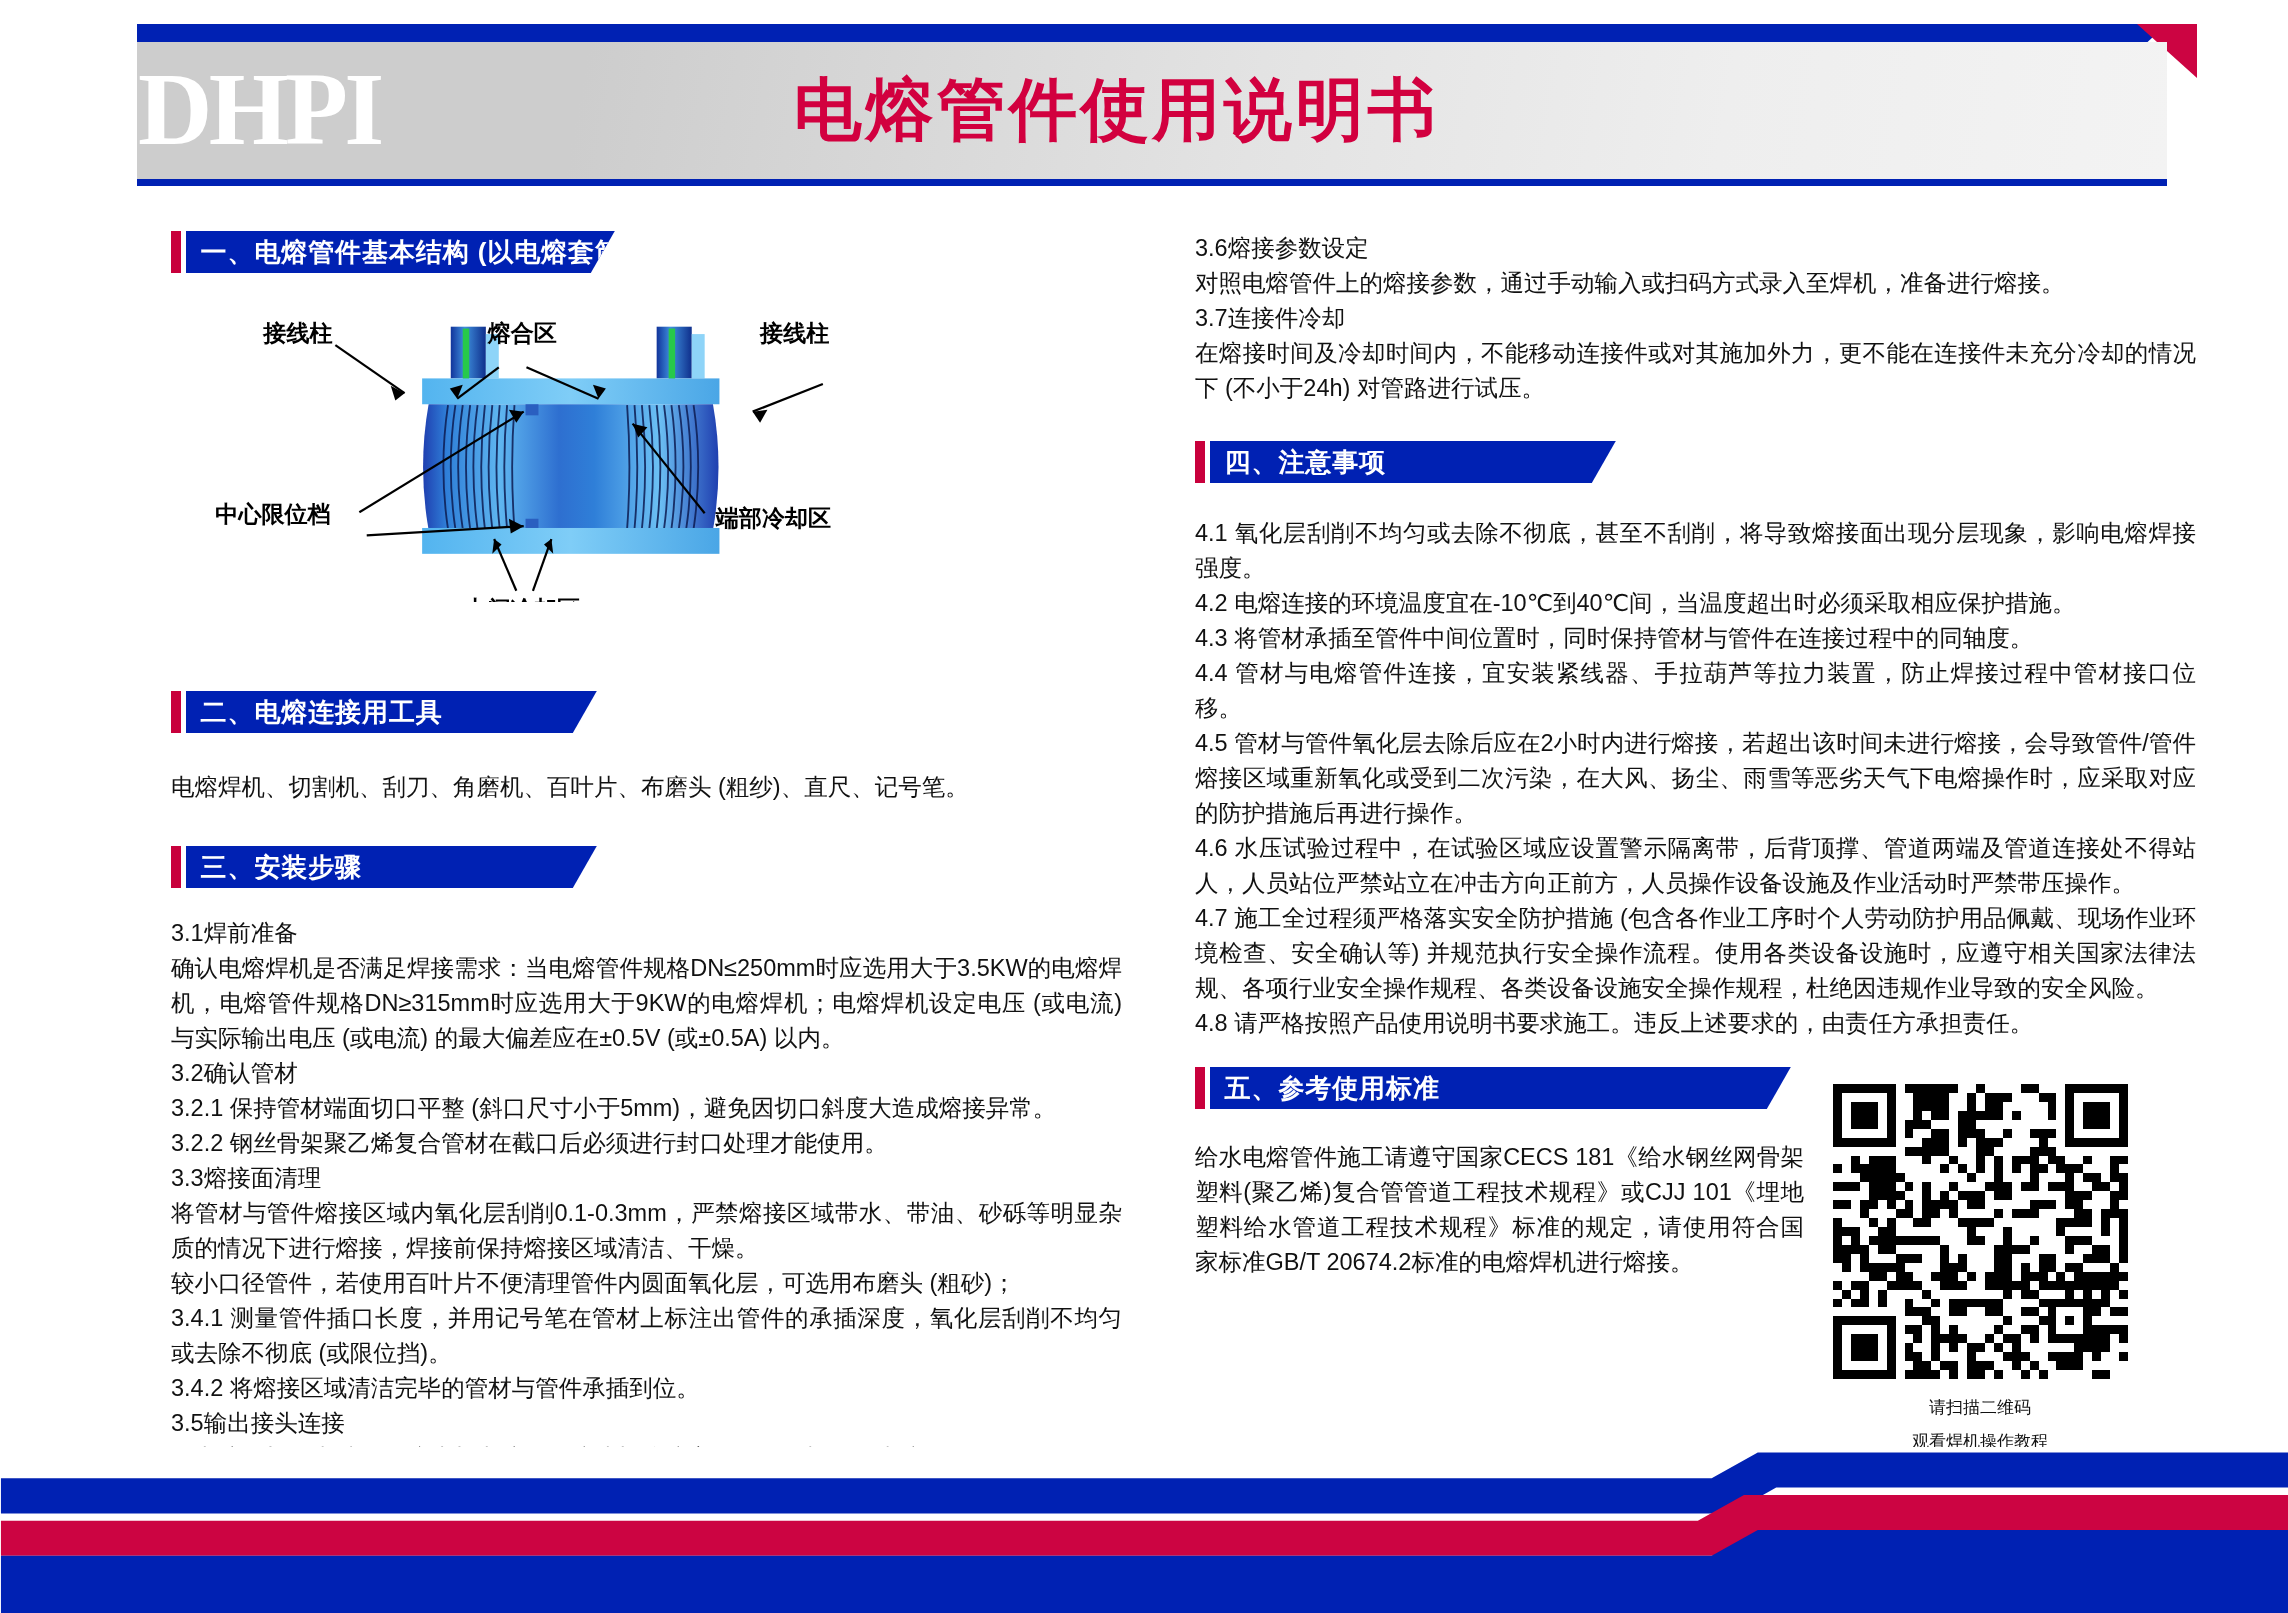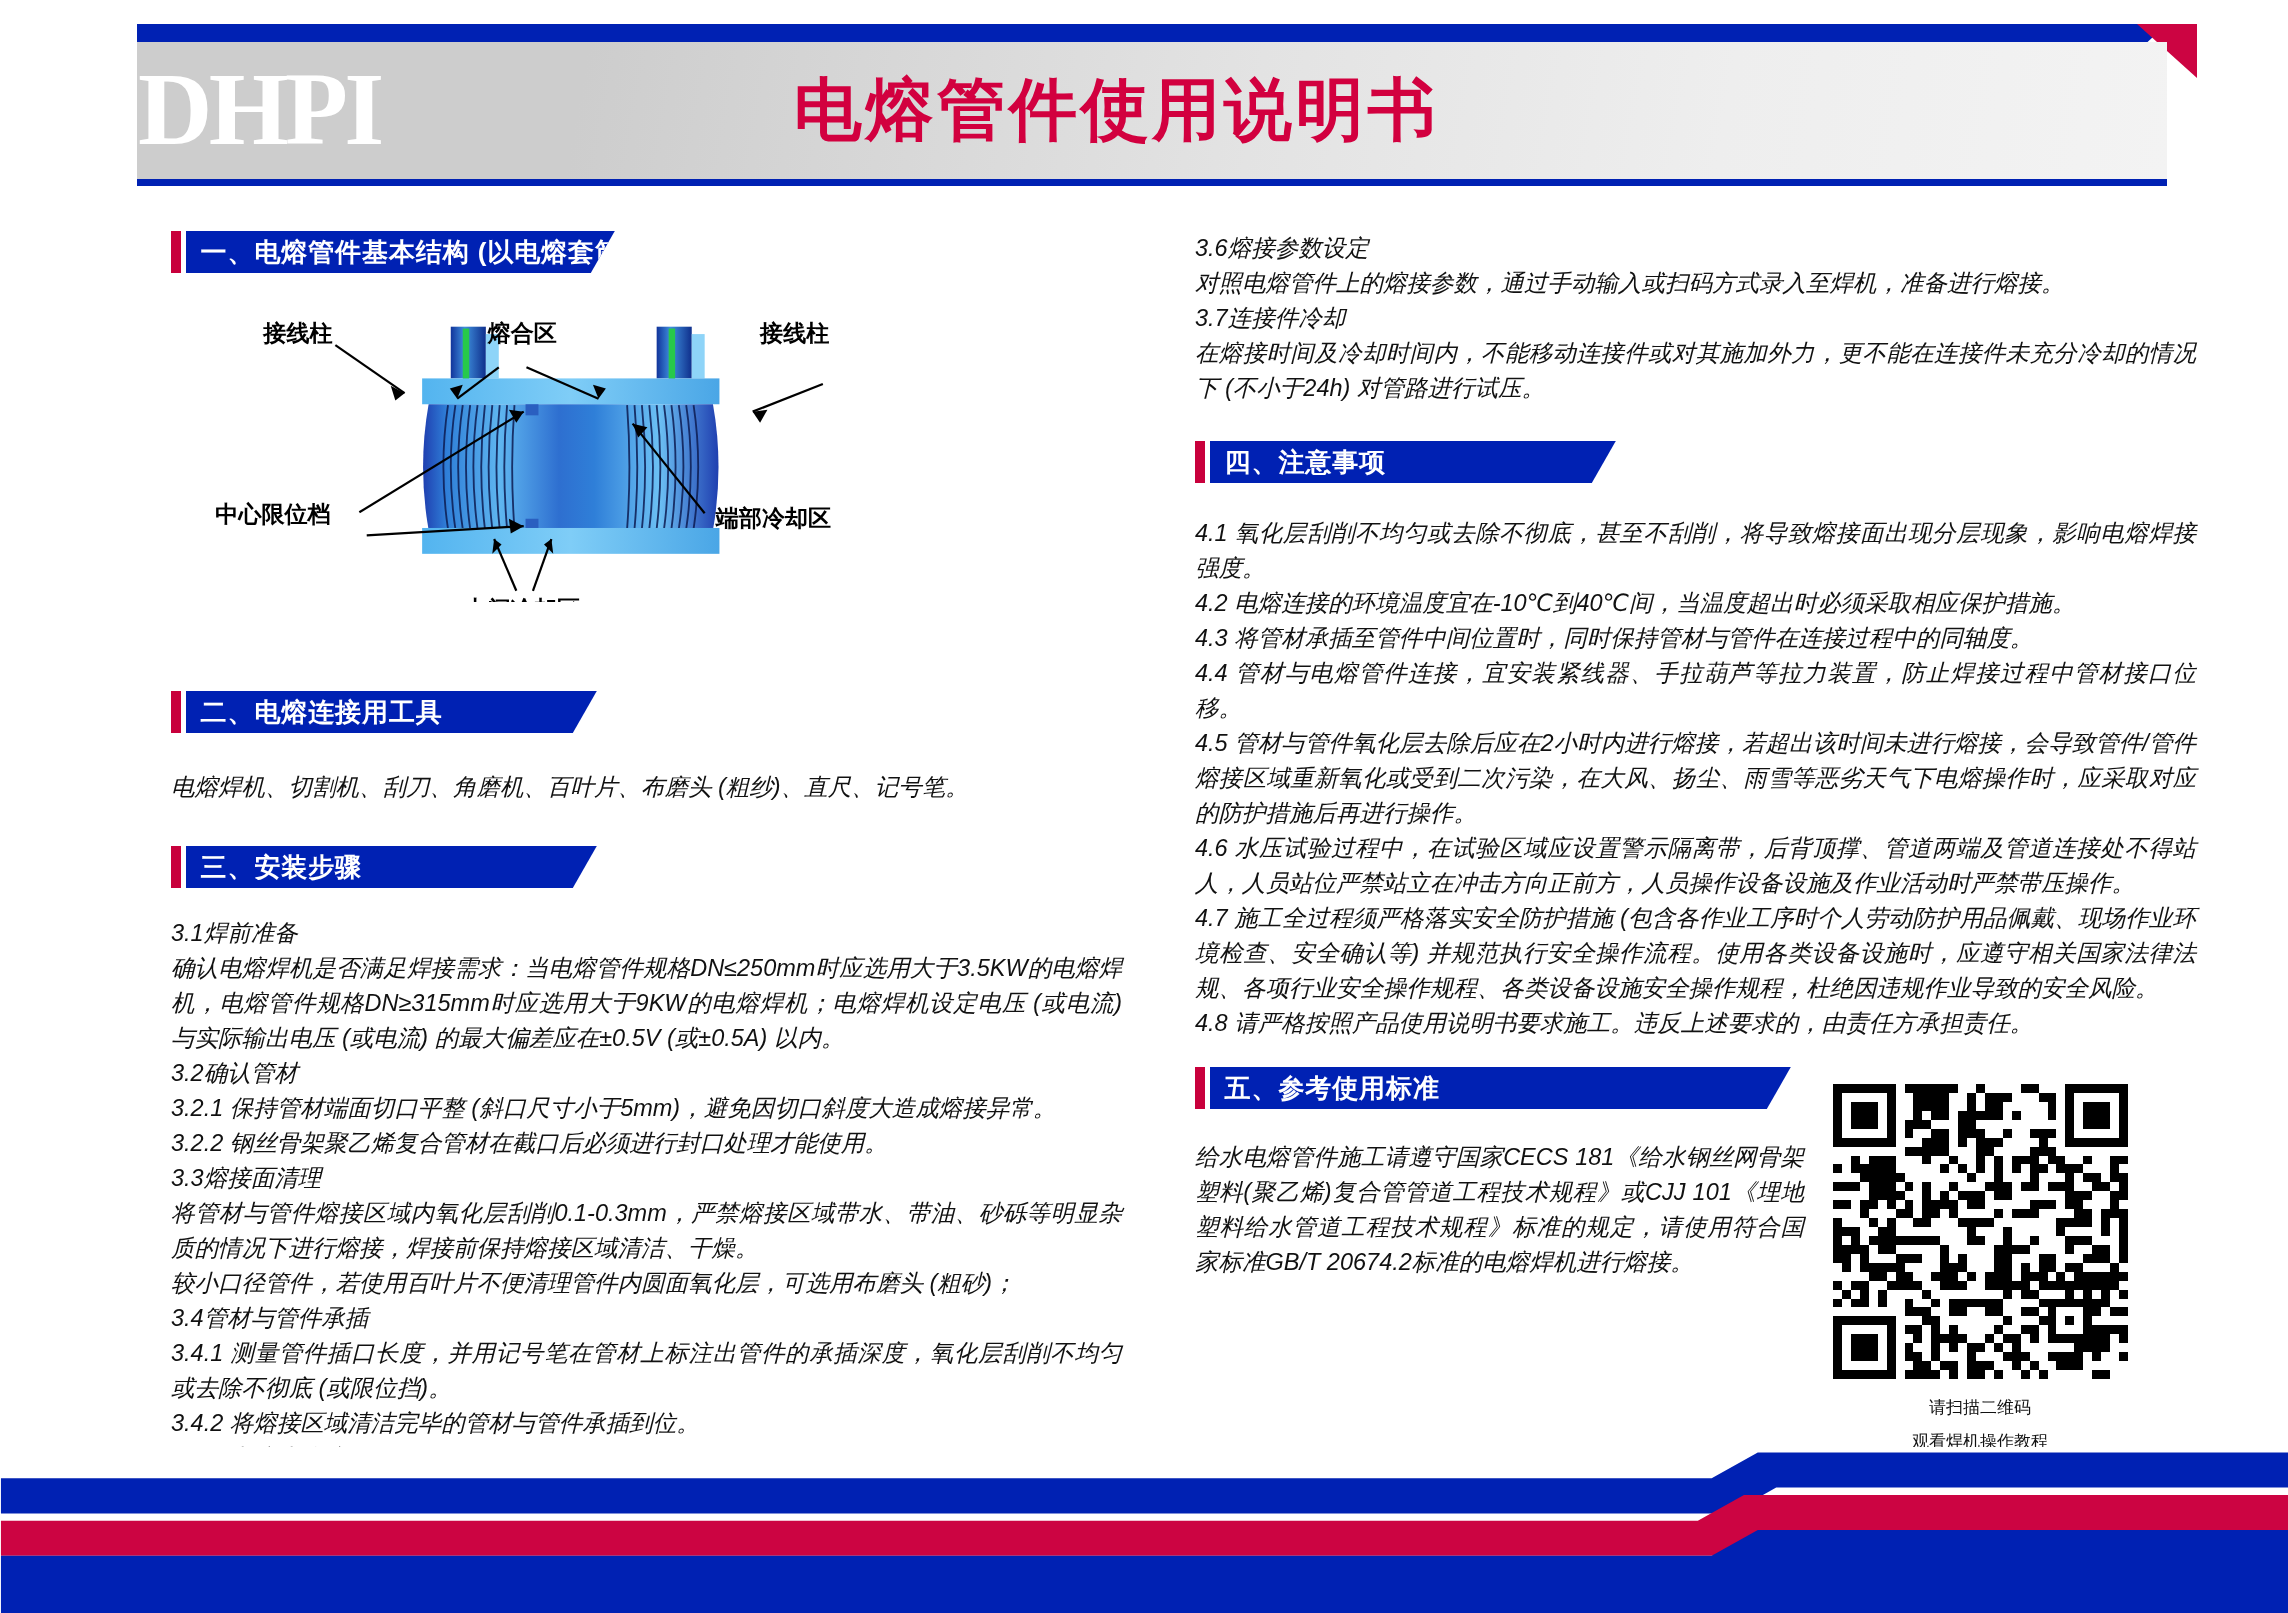--- a/index.html
+++ b/index.html
@@ -69,21 +69,20 @@
   .sec-banner.w2{width:411px;}
   .sec-banner.w3{width:411px;}
   .sec-banner.w4{width:406px;}
   .sec-banner.w5{width:581px;text-align:center;}
 
   
   .ptxt{
     font-size:23.5px;line-height:35px;color:#111111;
     text-align:justify;margin:0;
     letter-spacing:0px;
-    font-style:italic;
   }
 
   
   .figure{position:relative;width:951px;height:305px;}
   .figure svg{position:absolute;left:0;top:0;}
 
   
   .qr-wrap{position:absolute;left:1823px;top:1084px;width:314px;text-align:center;}
   .qr-box{width:295px;height:295px;margin:0 auto;background:#ffffff;}
   .qr-cap{font-size:17px;line-height:39px;color:#111;margin-top:9.2px;white-space:nowrap;}
@@ -226,21 +225,20 @@
   </div>
   <div style="margin-top:28px">
     <p class="ptxt">3.1焊前准备</p>
     <p class="ptxt">确认电熔焊机是否满足焊接需求：当电熔管件规格DN≤250mm时应选用大于3.5KW的电熔焊机，电熔管件规格DN≥315mm时应选用大于9KW的电熔焊机；电熔焊机设定电压 (或电流) 与实际输出电压 (或电流) 的最大偏差应在±0.5V (或±0.5A) 以内。</p>
     <p class="ptxt">3.2确认管材</p>
     <p class="ptxt">3.2.1 保持管材端面切口平整 (斜口尺寸小于5mm)，避免因切口斜度大造成熔接异常。</p>
     <p class="ptxt">3.2.2 钢丝骨架聚乙烯复合管材在截口后必须进行封口处理才能使用。</p>
     <p class="ptxt">3.3熔接面清理</p>
     <p class="ptxt">将管材与管件熔接区域内氧化层刮削0.1-0.3mm，严禁熔接区域带水、带油、砂砾等明显杂质的情况下进行熔接，焊接前保持熔接区域清洁、干燥。</p>
     <p class="ptxt">较小口径管件，若使用百叶片不便清理管件内圆面氧化层，可选用布磨头 (粗砂)；</p>
-    <p class="ptxt">3.4管材与管件承插</p>
     <p class="ptxt">3.4.1  测量管件插口长度，并用记号笔在管材上标注出管件的承插深度，氧化层刮削不均匀或去除不彻底 (或限位挡)。</p>
     <p class="ptxt">3.4.2 将熔接区域清洁完毕的管材与管件承插到位。</p>
     <p class="ptxt">3.5输出接头连接</p>
     <p class="ptxt">将电熔焊机输出端的铜接头与电熔管件接线柱连接牢靠，不得松动、虚接。</p>
   </div>
 </div>
 
 <div class="col col-right">
 
   <div>

